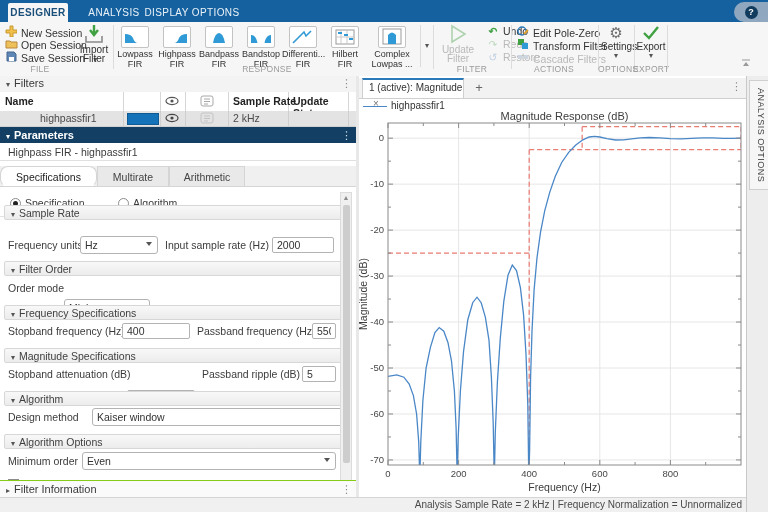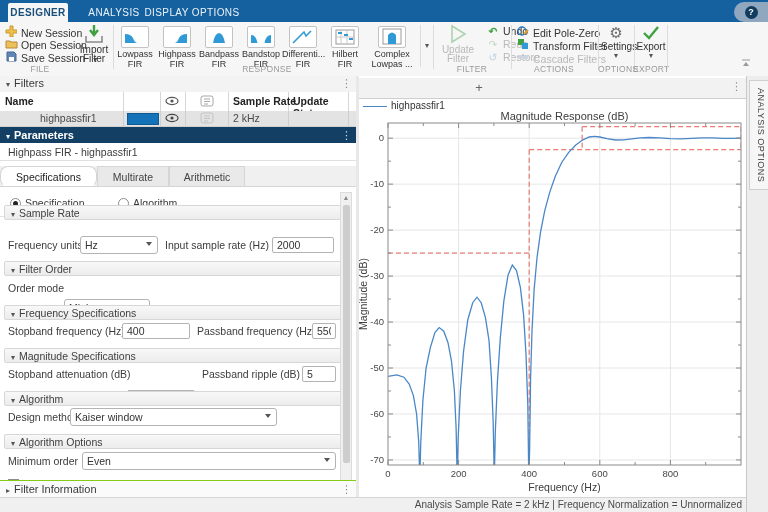--- a/index.html
+++ b/index.html
@@ -341,21 +341,21 @@
       <input class="tinput" style="left: 127px; top: 1px; width: 68px; margin-top: 24px;" value="25">
       <span class="abs fieldlabel" style="left:202px;">Passband ripple (dB)</span>
       <input class="tinput" style="left: 302px; top: 1px; width: 34px;" value="5">
     </div>
 
     <div class="abs sechdr" style="top:315px;">
       <span class="tri">▾</span><span>Algorithm</span>
     </div>
     <div class="abs" style="top:332px;left:0;width:340px;height:24px;">
       <span class="abs fieldlabel" style="left:8px;">Design method</span>
-      <div class="abs tselect" style="left:70px;top:0;width:207px;"><span>Kaiser window</span><span class="sa"></span></div>
+      <div class="abs tselect" style="left:92px;top:0;width:260px;"><span>Kaiser window</span><span class="sa"></span></div>
     </div>
 
     <div class="abs sechdr" style="top:358px;">
       <span class="tri">▾</span><span>Algorithm Options</span>
     </div>
     <div class="abs" style="top:376px;left:0;width:340px;height:24px;">
       <span class="abs fieldlabel" style="left:8px;">Minimum order</span>
       <div class="abs tselect" style="left:82px;top:0;width:254px;"><span>Even</span><span class="sa"></span></div>
     </div>
     <div class="abs fieldlabel" style="top:399px;left:8px;">
@@ -369,20 +369,24 @@
     </div>
 
     <div class="abs panelhdr" style="top:404px;height:17px;background:#fafafa;line-height:17px;border-top:1px solid #84cc16;">
       <span class="tri">▸</span><span>Filter Information</span>
       <span class="menudots">⋮</span>
     </div>
   </div>
 
   <div id="plotpanel" class="abs">
     <div id="doctabs" class="abs">
+      <div id="doctab">
+        <span>1 (active): Magnitude</span>
+        <span style="color:#777;margin-left:4px;">×</span>
+      </div>
       <div class="abs" style="left:112px;top:2px;width:16px;height:16px;color:#666;font-size:13px;text-align:center;line-height:15px;">+</div>
       <div class="abs" style="right:4px;top:2px;color:#888;font-size:11px;">⋮</div>
     </div>
 
     <div class="abs" style="left:4px;top:24px;height:13px;">
       <span class="abs" id="legendline" style="left:0;top:6px;width:24px;height:0;border-top:1.5px solid #4a87c7;"></span>
       <span class="abs" style="left:28px;top:0;font-size:10px;color:#333;">highpassfir1</span>
     </div>
 
     <svg id="chart" class="abs" style="left:0;top:36px;" width="387" height="385">

